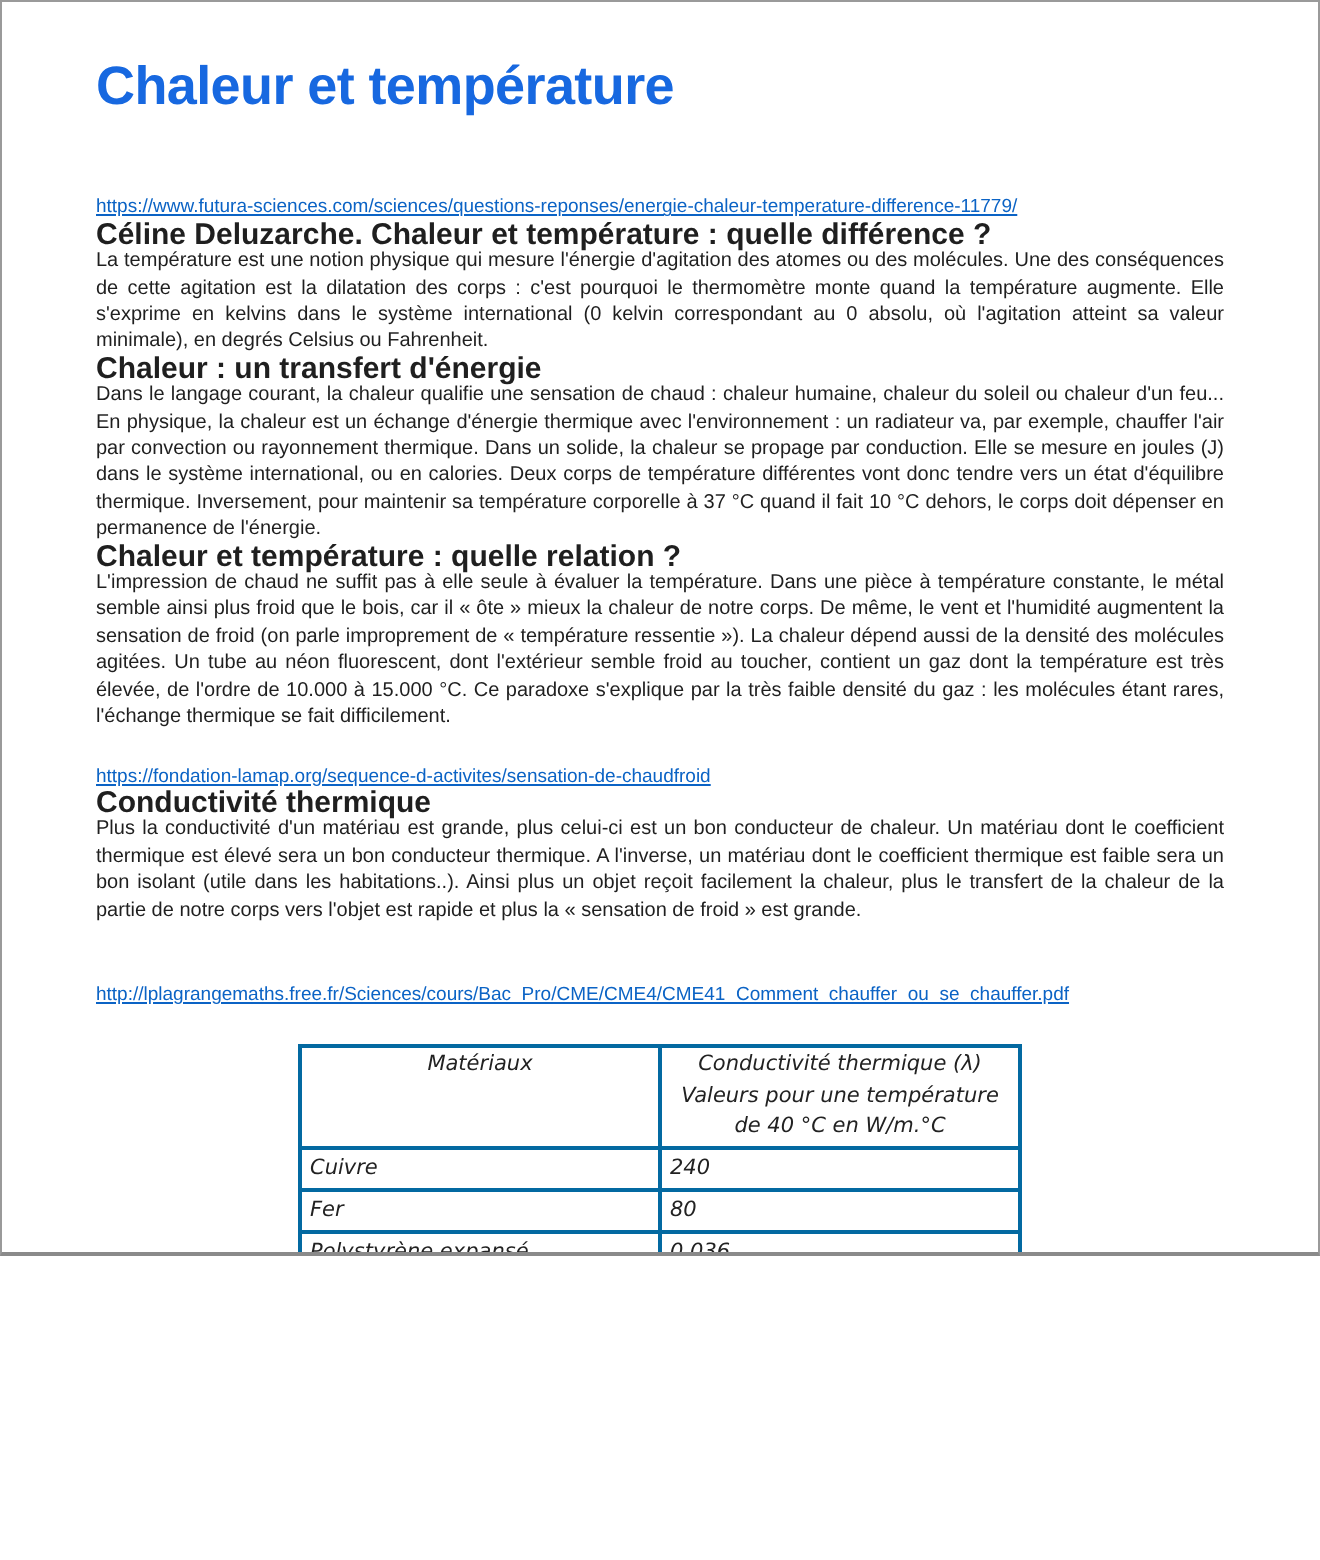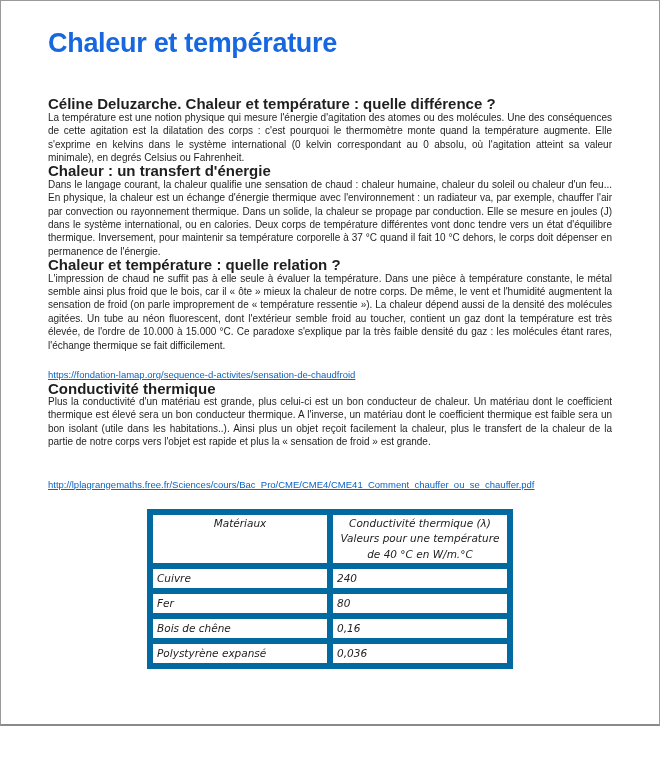--- a/index.html
+++ b/index.html
@@ -1,19 +1,19 @@
 <!DOCTYPE html>
 <html><head>
 <meta charset="utf-8">
 <style>
   html, body { margin: 0; padding: 0; background: #ffffff; }
   .page {
     position: relative;
     width: 660px;
-    height: 726px;
+    height: 628px;
     box-sizing: border-box;
     background: #ffffff;
     border: 1px solid #9a9a9a;
     border-bottom: 2px solid #8a8a8a;
     padding: 26px 47px 0 47px;
     font-family: "Liberation Sans", sans-serif;
     color: #1f1f1f;
     overflow: hidden;
   }
   .doc-title {
@@ -50,37 +50,38 @@
   table.conductivity {
     border-collapse: collapse;
     margin: 18px auto 0 auto;
     font-family: "DejaVu Sans", sans-serif;
     font-style: italic;
     font-size: 10.5px;
     color: #222222;
     table-layout: fixed;
   }
   table.conductivity td, table.conductivity th {
-    border: 6px solid #0369a1;
+    border: 2px solid #0369a1;
     padding: 1px 4px;
     font-weight: normal;
   }
   table.conductivity th { vertical-align: top; }
   .col-materials { width: 180px; }
   .col-values { width: 180px; }
   .hdr-line { line-height: 15.5px; }
   table.conductivity td { height: 17px; line-height: 15px; }
 </style>
 </head>
 <body>
 
 <div class="page">
 
   <h1 class="doc-title">Chaleur et température</h1>
 
+  <a class="doc-link">https://www.futura-sciences.com/sciences/questions-reponses/energie-chaleur-temperature-difference-11779/</a>
 
   <div>
     <h2 class="sec-heading">Céline Deluzarche. Chaleur et température : quelle différence ?</h2>
     <p class="sec-body">La température est une notion physique qui mesure l'énergie d'agitation des atomes ou des molécules. Une des conséquences de cette agitation est la dilatation des corps : c'est pourquoi le thermomètre monte quand la température augmente. Elle s'exprime en kelvins dans le système international (0 kelvin correspondant au 0 absolu, où l'agitation atteint sa valeur minimale), en degrés Celsius ou Fahrenheit.</p>
   </div>
 
   <div>
     <h2 class="sec-heading">Chaleur : un transfert d'énergie</h2>
     <p class="sec-body">Dans le langage courant, la chaleur qualifie une sensation de chaud : chaleur humaine, chaleur du soleil ou chaleur d'un feu... En physique, la chaleur est un échange d'énergie thermique avec l'environnement : un radiateur va, par exemple, chauffer l'air par convection ou rayonnement thermique. Dans un solide, la chaleur se propage par conduction. Elle se mesure en joules (J) dans le système international, ou en calories. Deux corps de température différentes vont donc tendre vers un état d'équilibre thermique. Inversement, pour maintenir sa température corporelle à 37 °C quand il fait 10 °C dehors, le corps doit dépenser en permanence de l'énergie.</p>
   </div>
@@ -123,23 +124,19 @@
     <tbody>
       <tr>
         <td>Cuivre</td>
         <td>240</td>
       </tr>
       <tr>
         <td>Fer</td>
         <td>80</td>
       </tr>
       <tr>
-        <td>Bois de chêne</td>
-        <td>0,16</td>
-      </tr>
-      <tr>
         <td>Polystyrène expansé</td>
         <td>0,036</td>
       </tr>
     </tbody>
   </table>
 
 </div>
 
 </body></html>

